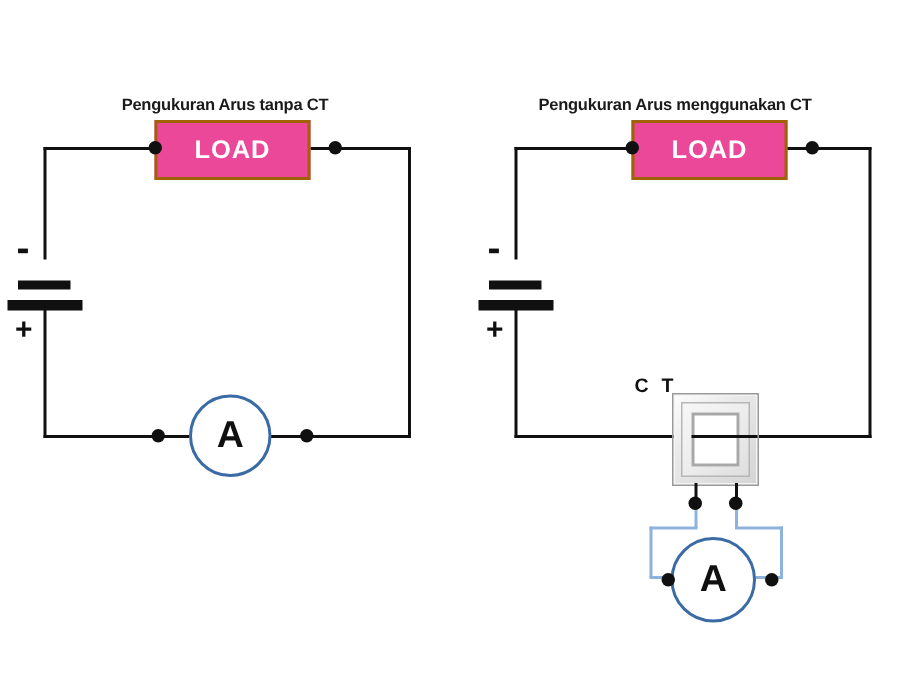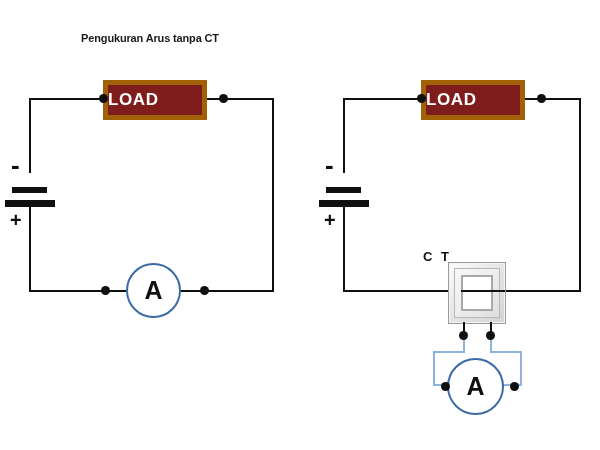--- a/index.html
+++ b/index.html
@@ -26,20 +26,21 @@
   
   .panel-title {
     position: absolute;
     text-align: center;
     font-family: "Liberation Sans", sans-serif;
     font-size: 11px;
     font-weight: bold;
     color: #1a1a1a;
     letter-spacing: -0.15px;
     white-space: nowrap;
+    margin-top: 32px;
   }
   #title-left  { left: 0px;   top: 32px; width: 300px; }
   #title-right { left: 300px; top: 32px; width: 300px; }
 
   
   .wire {
     position: absolute;
     background: #101010;
   }
   .wire-h { height: 2px; }
@@ -58,25 +59,26 @@
     position: absolute;
     width: 9px;
     height: 9px;
     border-radius: 50%;
     background: #101010;
   }
 
   
   .load-box {
     position: absolute;
-    background: #7f1d1d;
-    border: 5px solid #a16207;
+    background: #ec4899;
+    border: 2px solid #a16207;
     box-sizing: border-box;
     display: flex;
     align-items: center;
+    justify-content: center;
   }
   .load-label {
     font-family: "Liberation Sans", sans-serif;
     font-size: 17px;
     font-weight: bold;
     color: #ffffff;
     letter-spacing: 0.6px;
   }
 
   
@@ -183,20 +185,21 @@
   <div class="bat-plate bat-plate-long" style="left:5px; top:200px; width:50px;"></div>
   <div class="bat-sign bat-sign-minus" style="left:11px; top:152px;">-</div>
   <div class="bat-sign bat-sign-plus" style="left:10px; top:210px;">+</div>
 
   <div class="ammeter" style="left:126px; top:263px; width:55px; height:55px;">
     <span class="ammeter-label">A</span>
   </div>
   <div class="node-dot" style="left:101px; top:286px;"></div>
   <div class="node-dot" style="left:200px; top:286px;"></div>
 
+  <div class="panel-title" id="title-right">Pengukuran Arus menggunakan CT</div>
 
   <div class="wire wire-h" style="left:343px; top:98px; width:78px;"></div>
   <div class="wire wire-h" style="left:523px; top:98px; width:58px;"></div>
   <div class="wire wire-v" style="left:343px; top:98px; height:75px;"></div>
   <div class="wire wire-v" style="left:343px; top:204px; height:88px;"></div>
   <div class="wire wire-v" style="left:579px; top:98px; height:194px;"></div>
 
   <div class="wire wire-h" style="left:343px; top:290px; width:118px;"></div>
   <div class="wire wire-h" style="left:461px; top:290px; width:44px; z-index:6;"></div>
   <div class="wire wire-h" style="left:505px; top:290px; width:76px;"></div>

